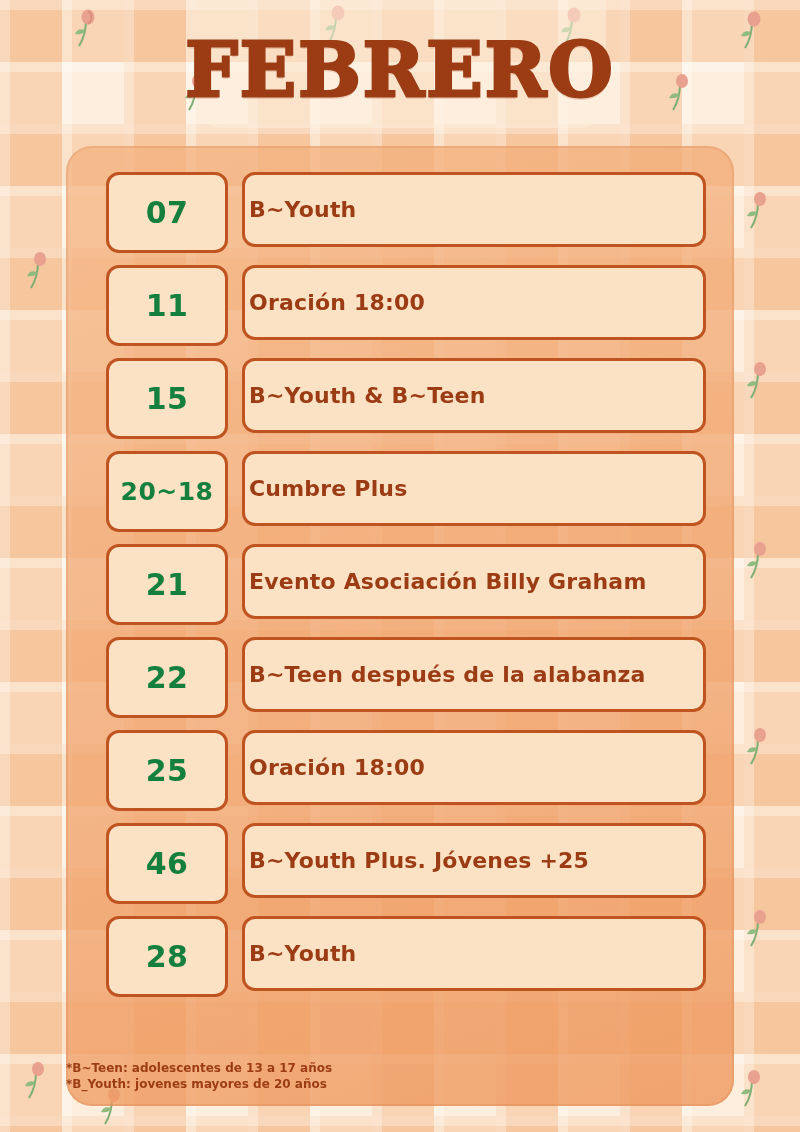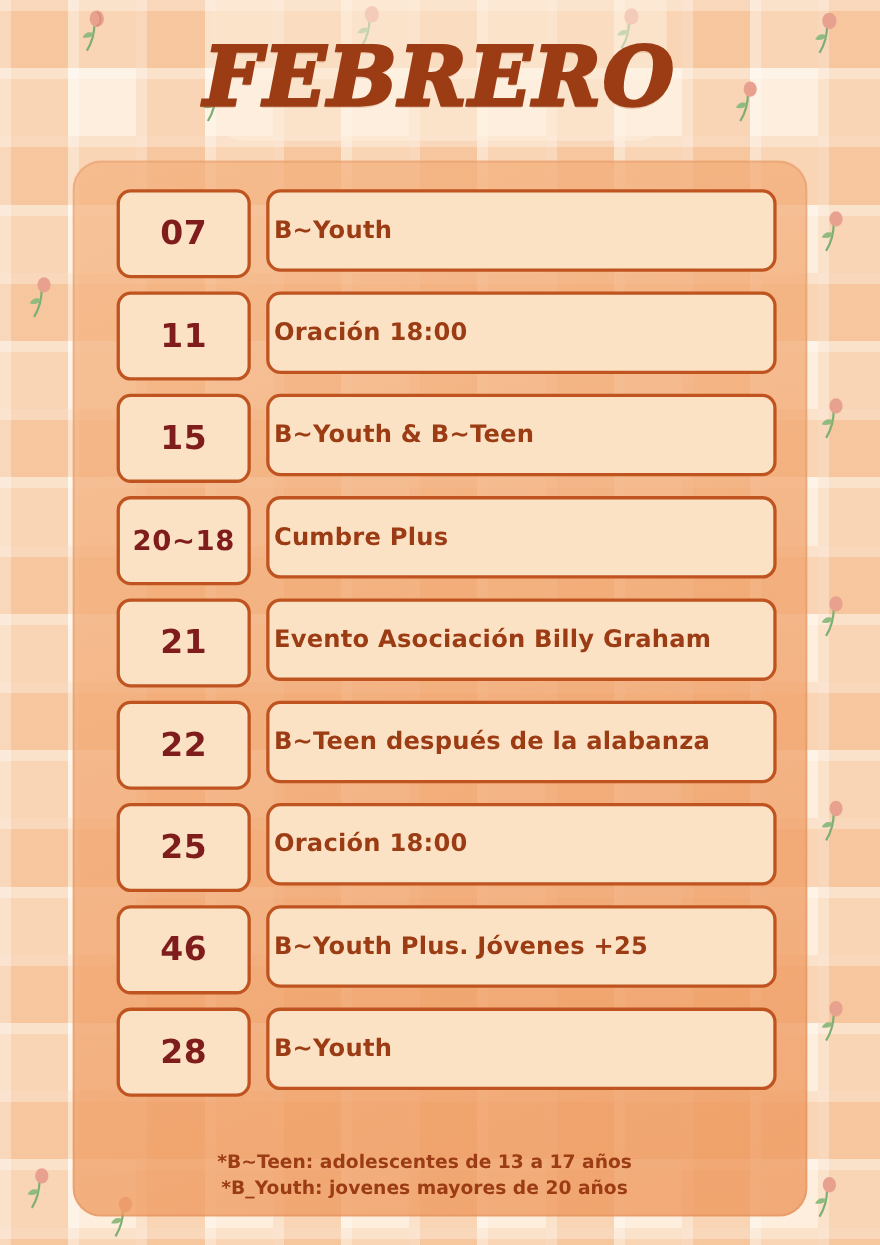--- a/index.html
+++ b/index.html
@@ -73,21 +73,20 @@
   
   .title-band {
     position: absolute;
     left: 0;
     top: 0;
     width: 800px;
     height: 140px;
     display: flex;
     align-items: center;
     justify-content: center;
-    font-style: italic;
   }
   .title-bg {
     position: absolute;
     left: 196px;
     top: 0;
     width: 410px;
     height: 128px;
     background: rgba(253,238,221,0.55);
     border-radius: 0 0 26px 26px;
   }
@@ -131,21 +130,21 @@
   .day-box {
     width: 116px;
     min-width: 116px;
     height: 75px;
     border: 3px solid #bf5420;
     border-radius: 13px;
     background: #fbe2c4;
     display: flex;
     align-items: center;
     justify-content: center;
-    color: #7f1d1d;
+    color: #15803d;
     font-family: "DejaVu Sans", sans-serif;
     font-weight: bold;
     font-size: 30px;
     letter-spacing: 0.5px;
   }
   .day-box.narrow-text {
     font-size: 25px;
   }
 
   .event-box {
@@ -163,24 +162,24 @@
     font-size: 22px;
     font-weight: 600;
     letter-spacing: 0.2px;
   }
 
   .footnotes {
     position: absolute;
     left: 0;
     right: 28px;
     bottom: 14px;
-    text-align: center;
+    text-align: left;
     color: #9c3c14;
     font-family: "DejaVu Sans", sans-serif;
-    font-size: 17px;
+    font-size: 12px;
     font-weight: 600;
     line-height: 1.35;
   }
   .footnotes div { white-space: nowrap; }
 </style>
 </head>
 <body>
 
 <div class="poster">
 

